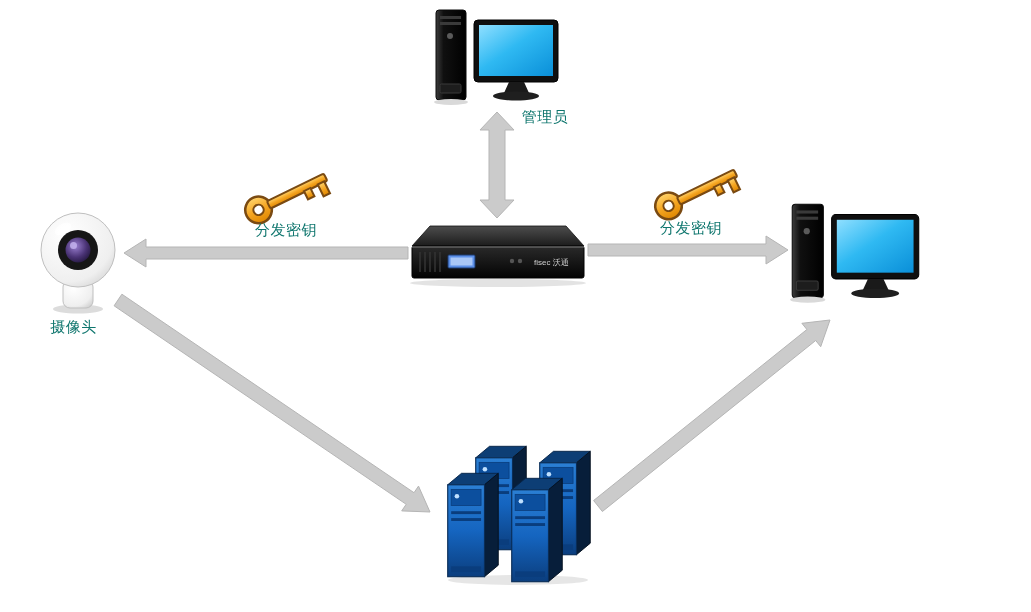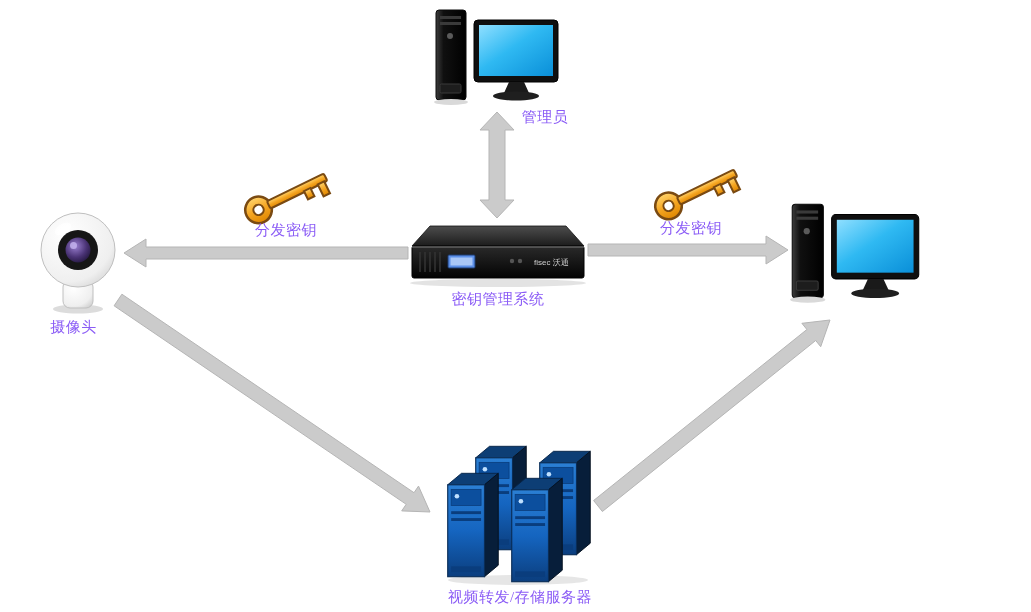--- a/index.html
+++ b/index.html
@@ -3,21 +3,21 @@
 <meta charset="utf-8">
 <style>
   html,body{margin:0;padding:0;background:#fff;}
   #canvas{
     position:relative;width:1031px;height:612px;background:#fff;overflow:hidden;
     font-family:"Liberation Sans",sans-serif;
   }
   #arrow-layer{position:absolute;left:0;top:0;z-index:0;}
   .node{position:absolute;z-index:2;text-decoration:underline;}
   .label{
-    position:absolute;z-index:3;text-align:center;color:#8b5cf6;
+    position:absolute;z-index:3;text-align:center;color:#0f766e;
     font-size:15px;letter-spacing:0.5px;font-family:"Liberation Serif","Liberation Sans",serif;
   }
   .key-wrap{position:absolute;z-index:2;transform:rotate(-26deg);transform-origin:50% 50%;}
 </style>
 </head>
 <body>
 
 <div id="canvas">
 
   <svg width="0" height="0" style="position:absolute" aria-hidden="true">
@@ -123,21 +123,20 @@
           <line x1="29" y1="36" x2="29" y2="56"></line>
         <line x1="34" y1="36" x2="34" y2="56"></line>
       </g>
       <rect x="42" y="39" width="27" height="13" rx="1" fill="#5b8fe8" stroke="#1c3a6e"></rect>
       <rect x="44.5" y="41.5" width="22" height="8" fill="#a9c7f6"></rect>
       <circle cx="106" cy="45" r="2.2" fill="#555"></circle>
       <circle cx="114" cy="45" r="2.2" fill="#555"></circle>
       <text x="128" y="49" font-size="8" fill="#cfcfcf" font-family="Liberation Sans, sans-serif">fisec 沃通</text>
     </svg>
   </div>
-  <div class="label" style="left:406px;top:290px;width:184px">密钥管理系统</div>
 
   <div class="node" style="left:36px;top:206px;width:84px;height:108px">
     <svg width="84" height="108" viewBox="0 0 84 108">
       <ellipse cx="42" cy="103" rx="25" ry="4.5" fill="#dcdcdc"></ellipse>
       <rect x="27" y="74" width="30" height="28" rx="7" fill="url(#g-camhead)" stroke="#c0c0c0"></rect>
       <circle cx="42" cy="44" r="37" fill="url(#g-camhead)" stroke="#bfbfbf"></circle>
       <circle cx="42" cy="44" r="20" fill="#161616"></circle>
       <circle cx="42" cy="44" r="12.5" fill="url(#g-lens)"></circle>
       <circle cx="37.5" cy="39.5" r="3.5" fill="#c3b2ec" opacity="0.85"></circle>
       <ellipse cx="27" cy="23" rx="9" ry="5" fill="#ffffff" opacity="0.8" transform="rotate(-32 27 23)"></ellipse>
@@ -153,21 +152,20 @@
 
   <div class="node" style="left:438px;top:444px;width:160px;height:142px">
     <svg width="160" height="142" viewBox="0 0 150 142">
       <ellipse cx="75" cy="136" rx="70" ry="5" fill="#e6e6e6"></ellipse>
       <use href="#sym-tower" x="94" y="5" width="56" height="108"></use>
       <use href="#sym-tower" x="30" y="0" width="56" height="108"></use>
       <use href="#sym-tower" x="66" y="32" width="56" height="108"></use>
       <use href="#sym-tower" x="2" y="27" width="56" height="108"></use>
     </svg>
   </div>
-  <div class="label" style="left:420px;top:588px;width:200px">视频转发/存储服务器</div>
 
 
   <div class="key-wrap" style="left:240px;top:174px;width:94px;height:44px">
     <svg width="94" height="44" viewBox="0 0 92 42">
       <use href="#sym-key"></use>
     </svg>
   </div>
   <div class="label" style="left:232px;top:221px;width:108px">分发密钥</div>
 
   <div class="key-wrap" style="left:650px;top:170px;width:94px;height:44px">

